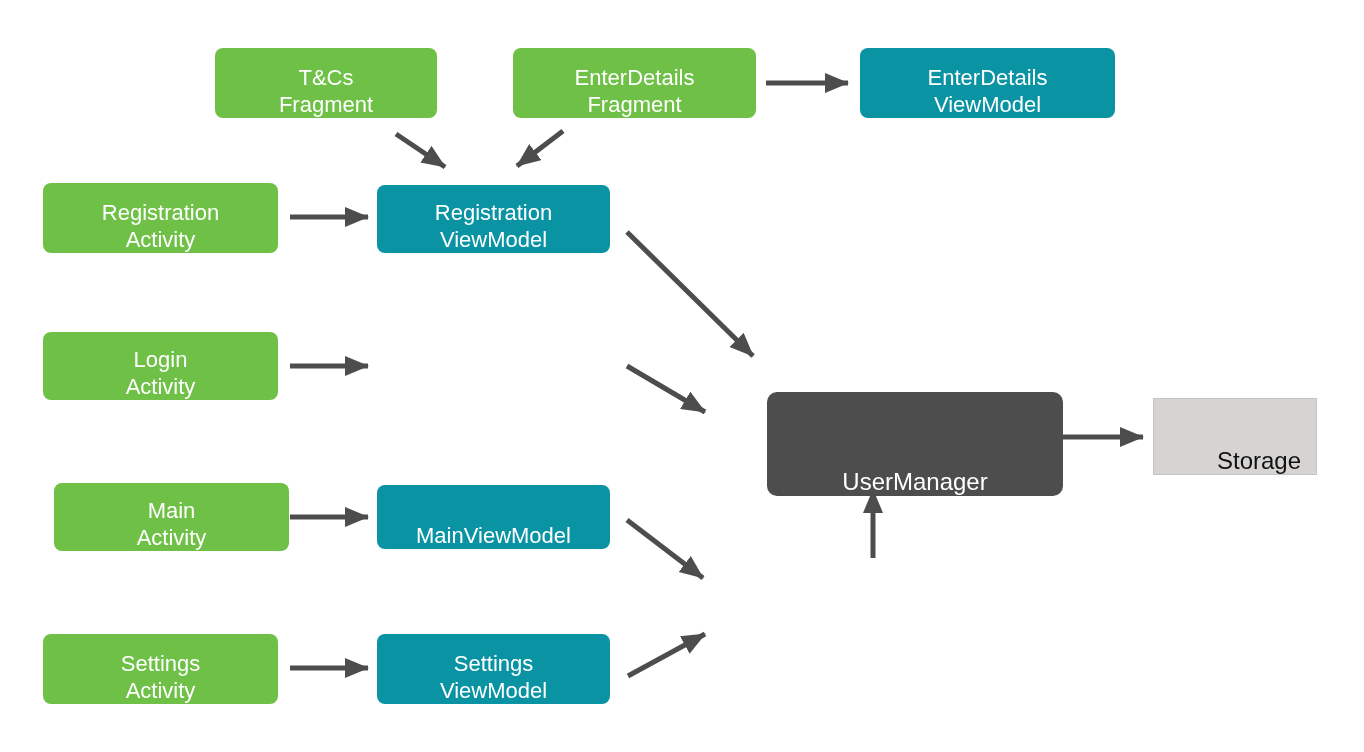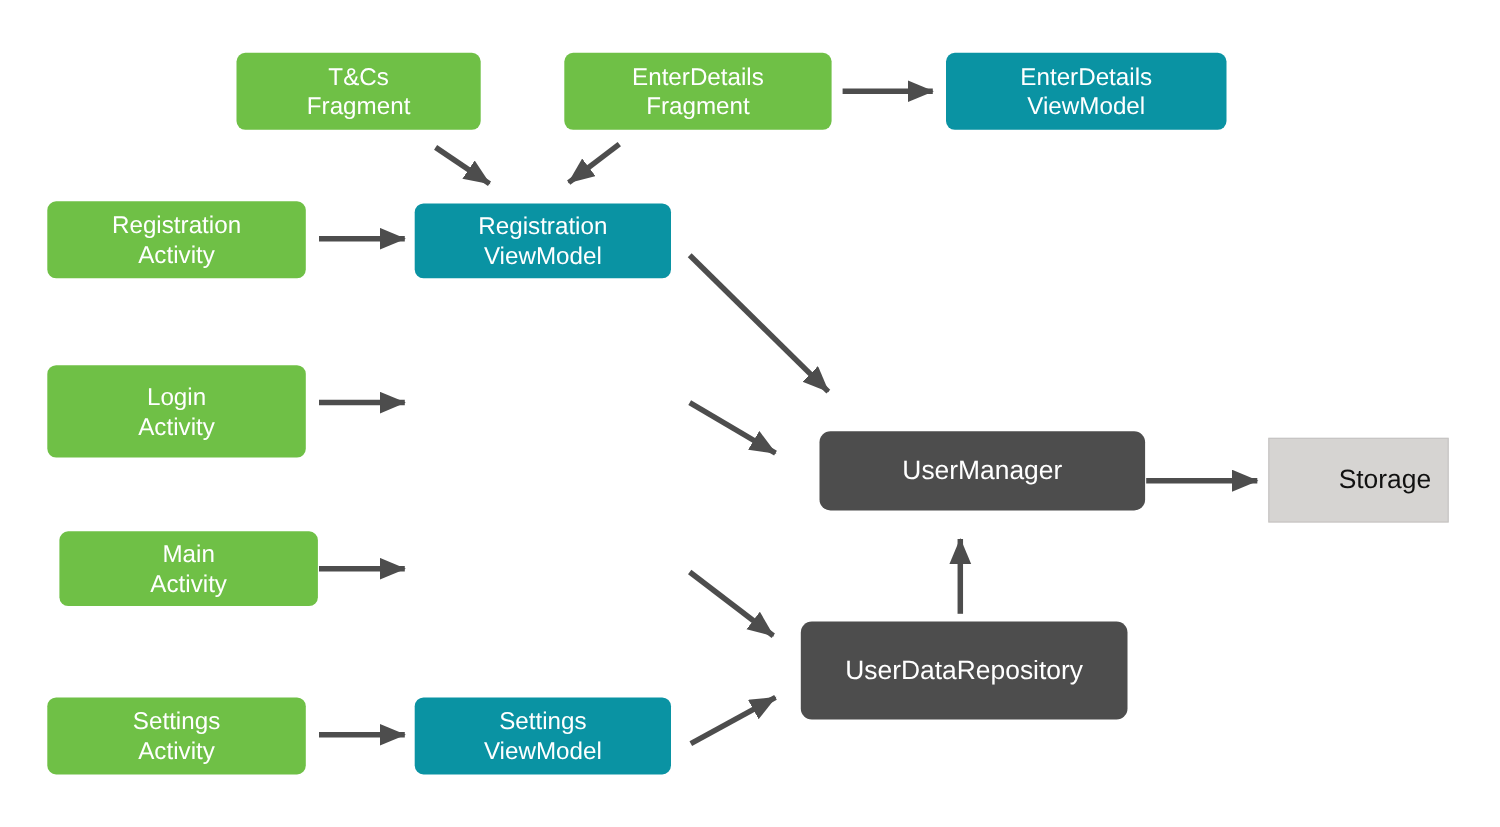--- a/index.html
+++ b/index.html
@@ -5,21 +5,21 @@
   html,body{margin:0;padding:0;background:#ffffff;}
   body{font-family:"Liberation Sans","DejaVu Sans",sans-serif;}
   .canvas{
     position:relative;
     width:1364px;height:752px;
     background:var(--background,#ffffff);
     overflow:hidden;
   }
   .node{
     position:absolute;
-    display:flex;flex-direction:column;align-items:center;justify-content:center;
+    display:flex;flex-direction:column;align-items:center;justify-content:flex-end;
     text-align:center;
     color:#ffffff;
     font-size:22px;line-height:27px;
     border-radius:8px;
     box-sizing:border-box;
   }
   .node span{display:block;}
   .node.green{background:var(--activity-fragment,#6fc046);}
   .node.teal{background:var(--viewmodel,#0a93a3);}
   .node.dark{
@@ -81,43 +81,43 @@
   <div class="node green" style="left:43px;top:183px;width:235px;height:70px;">
     <span>Registration</span>
     <span>Activity</span>
   </div>
 
   <div class="node teal" style="left:377px;top:185px;width:233px;height:68px;">
     <span>Registration</span>
     <span>ViewModel</span>
   </div>
 
-  <div class="node green" style="left:43px;top:332px;width:235px;height:84px;">
+  <div class="node green" style="left:43px;top:332px;width:235px;height:68px;">
     <span>Login</span>
     <span>Activity</span>
   </div>
 
 
-  <div class="node dark" style="left:745px;top:392px;width:296px;height:72px;">
+  <div class="node dark" style="left:767px;top:392px;width:296px;height:104px;">
     <span>UserManager</span>
   </div>
 
   <div class="node light" style="left:1153px;top:398px;width:164px;height:77px;padding-left:48px;">
     <span>Storage</span>
   </div>
 
   <div class="node green" style="left:54px;top:483px;width:235px;height:68px;">
     <span>Main</span>
     <span>Activity</span>
   </div>
 
+  <div class="node teal" style="left:377px;top:485px;width:233px;height:64px;">
+    <span>MainViewModel</span>
+  </div>
 
-  <div class="node dark" style="left:728px;top:565px;width:297px;height:89px;">
-    <span>UserDataRepository</span>
-  </div>
 
   <div class="node green" style="left:43px;top:634px;width:235px;height:70px;">
     <span>Settings</span>
     <span>Activity</span>
   </div>
 
   <div class="node teal" style="left:377px;top:634px;width:233px;height:70px;">
     <span>Settings</span>
     <span>ViewModel</span>
   </div>

